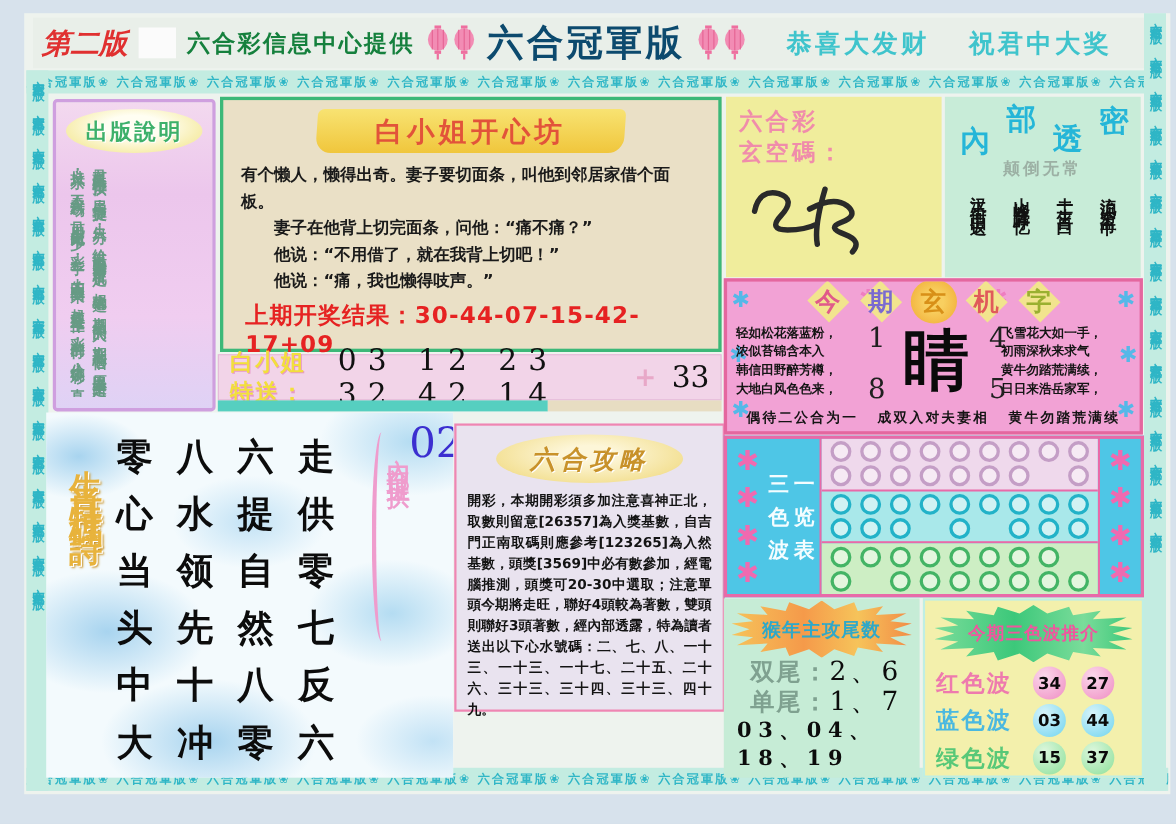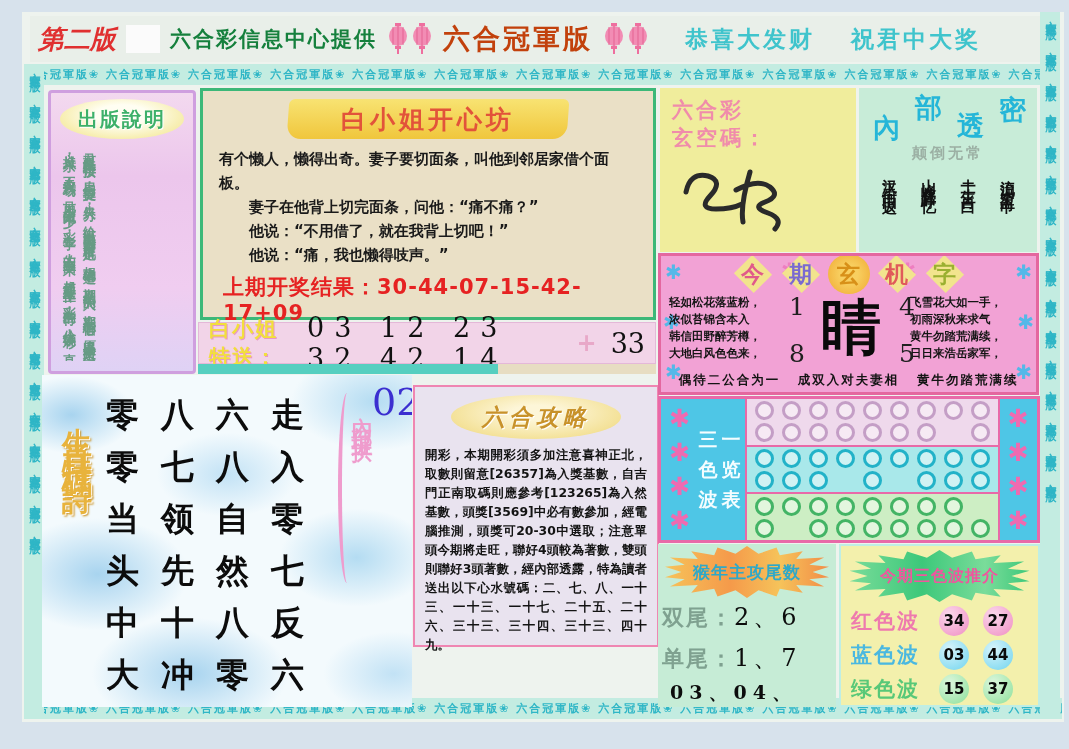--- a/index.html
+++ b/index.html
@@ -14,21 +14,21 @@
   #strip-top{left:2px;top:52px;width:1036px;height:21px;}
   #strip-bottom{left:2px;top:686px;width:1038px;height:21px;}
   #strip-left{left:2px;top:52px;width:20px;height:655px;}
   #strip-right{left:1018px;top:0;width:20px;height:707px;}
 
   
   #header{position:absolute;left:8px;top:4px;width:1028px;height:46px;background:#e9efe9;display:flex;align-items:center;gap:10px;padding:0 8px;box-sizing:border-box;}
   #edition{color:#e03030;font-size:26px;font-weight:900;font-style:italic;}
   .blankbox{width:34px;height:28px;background:#fbfbfb;}
   #provider{color:#15803d;font-size:21px;font-weight:bold;letter-spacing:2px;}
-  #main-title{color:#c2410c;font-size:27px;font-weight:900;letter-spacing:3px;}
+  #main-title{color:#0c4a6e;font-size:33px;font-weight:900;letter-spacing:3px;}
   .blessing{color:#3fc4cc;font-size:23px;font-weight:bold;letter-spacing:3px;}
   .lanterns{display:flex;gap:2px;align-items:center;}
 
   
   #pub-note{position:absolute;left:26px;top:78px;width:148px;height:284px;background:linear-gradient(180deg,#f3d9ef,#ecc6ec 30%,#f0cdf0 70%,#dfd2f5);border:3px solid #cf9fdf;border-radius:4px;box-sizing:border-box;overflow:hidden;}
   #pub-title{margin:6px auto 2px;width:124px;height:40px;border-radius:50%;background:radial-gradient(ellipse at 50% 40%,#fffef2 30%,#f7eeb0 70%,#efe2a0);display:flex;align-items:center;justify-content:center;color:#3db06a;font-size:20px;font-weight:900;letter-spacing:2px;text-shadow:1px 1px 0 #fff;}
   #pub-body{writing-mode:vertical-rl;height:218px;margin:4px 8px;color:#679b85;font-size:13px;font-weight:bold;line-height:20px;letter-spacing:2px;overflow:hidden;}
 
   
   #joke{position:absolute;left:178px;top:76px;width:456px;height:232px;background:#eae0c6;border:3px solid #3cb878;box-sizing:border-box;}
@@ -123,21 +123,21 @@
   .band.green{background:#cdeec4;color:#43b465;}
   .crow{display:flex;gap:8px;}
   .wcircle{width:19px;height:19px;border-radius:50%;border:3px solid currentColor;box-sizing:border-box;background:rgba(255,255,255,.45);}
   .wcircle.off{visibility:hidden;}
 
   
   #tails{position:absolute;left:636px;top:532px;width:178px;height:163px;background:#c6ecd6;box-sizing:border-box;overflow:hidden;}
   .burst{clip-path:polygon(50% 0%,57% 15%,68% 3%,70% 18%,84% 10%,80% 25%,97% 22%,88% 36%,100% 40%,90% 50%,100% 60%,88% 64%,97% 78%,80% 75%,84% 90%,70% 82%,68% 97%,57% 85%,50% 100%,43% 85%,32% 97%,30% 82%,16% 90%,20% 75%,3% 78%,12% 64%,0% 60%,10% 50%,0% 40%,12% 36%,3% 22%,20% 25%,16% 10%,30% 18%,32% 3%,43% 15%);display:flex;align-items:center;justify-content:center;}
   #tails-burst{margin:2px auto 0;width:164px;height:52px;background:linear-gradient(90deg,#f6c35a,#f59a4a 40%,#f6c35a 70%,#f28c46);}
   #tails-burst span{color:#2fa8c8;font-size:17px;font-weight:900;letter-spacing:1px;}
-  .tline{margin-left:4px;line-height:38px;white-space:nowrap;}
+  .tline{margin-left:24px;line-height:24px;white-space:nowrap;}
   .tlabel{color:#7fa190;font-size:22px;font-weight:900;font-family:"DejaVu Serif",serif;letter-spacing:2px;}
   .tval{color:#0c0c0c;font-size:24px;font-family:"DejaVu Serif",serif;letter-spacing:4px;}
   .tnums{margin-left:12px;color:#0c0c0c;font-size:19px;font-weight:bold;font-family:"DejaVu Serif",serif;letter-spacing:6px;line-height:25px;}
 
   
   #colorwave{position:absolute;left:817px;top:532px;width:201px;height:163px;background:#f3f0ac;border:2px solid #bfeee4;box-sizing:border-box;overflow:hidden;}
   #cw-burst{margin:4px auto 2px;width:180px;height:52px;background:linear-gradient(90deg,#7adc9a,#3cc87a 40%,#7adc9a 75%,#3cc87a);}
   #cw-burst span{color:#f0559e;font-size:16px;font-weight:900;letter-spacing:1px;}
   .cwrow{display:flex;align-items:center;margin:4px 0 0 10px;gap:14px;}
   .cwlabel{font-size:21px;font-weight:900;letter-spacing:2px;width:74px;}
@@ -226,21 +226,21 @@
       <span id="tesong-special">33</span>
     </div>
     <div id="tesong-strip"></div>
     <div id="tesong-strip2"></div>
 
     <div id="zodiac">
       <div class="clouds"></div>
       <div id="zodiac-title">生肖特碼詩</div>
       <div id="zodiac-poem">
           <div class="zpoem-line">零八六走</div>
-          <div class="zpoem-line">零七八入</div>
+          <div class="zpoem-line">心水提供</div>
           <div class="zpoem-line">当领自零</div>
           <div class="zpoem-line">头先然七</div>
           <div class="zpoem-line">中十八反</div>
           <div class="zpoem-line">大冲零六</div>
           <div class="zpoem-line">奖出并码</div>
         </div>
       <div id="zodiac-paren"></div>
       <div id="zodiac-side">內部提拱：</div>
       <div id="zodiac-nums">
           <div>02</div>

